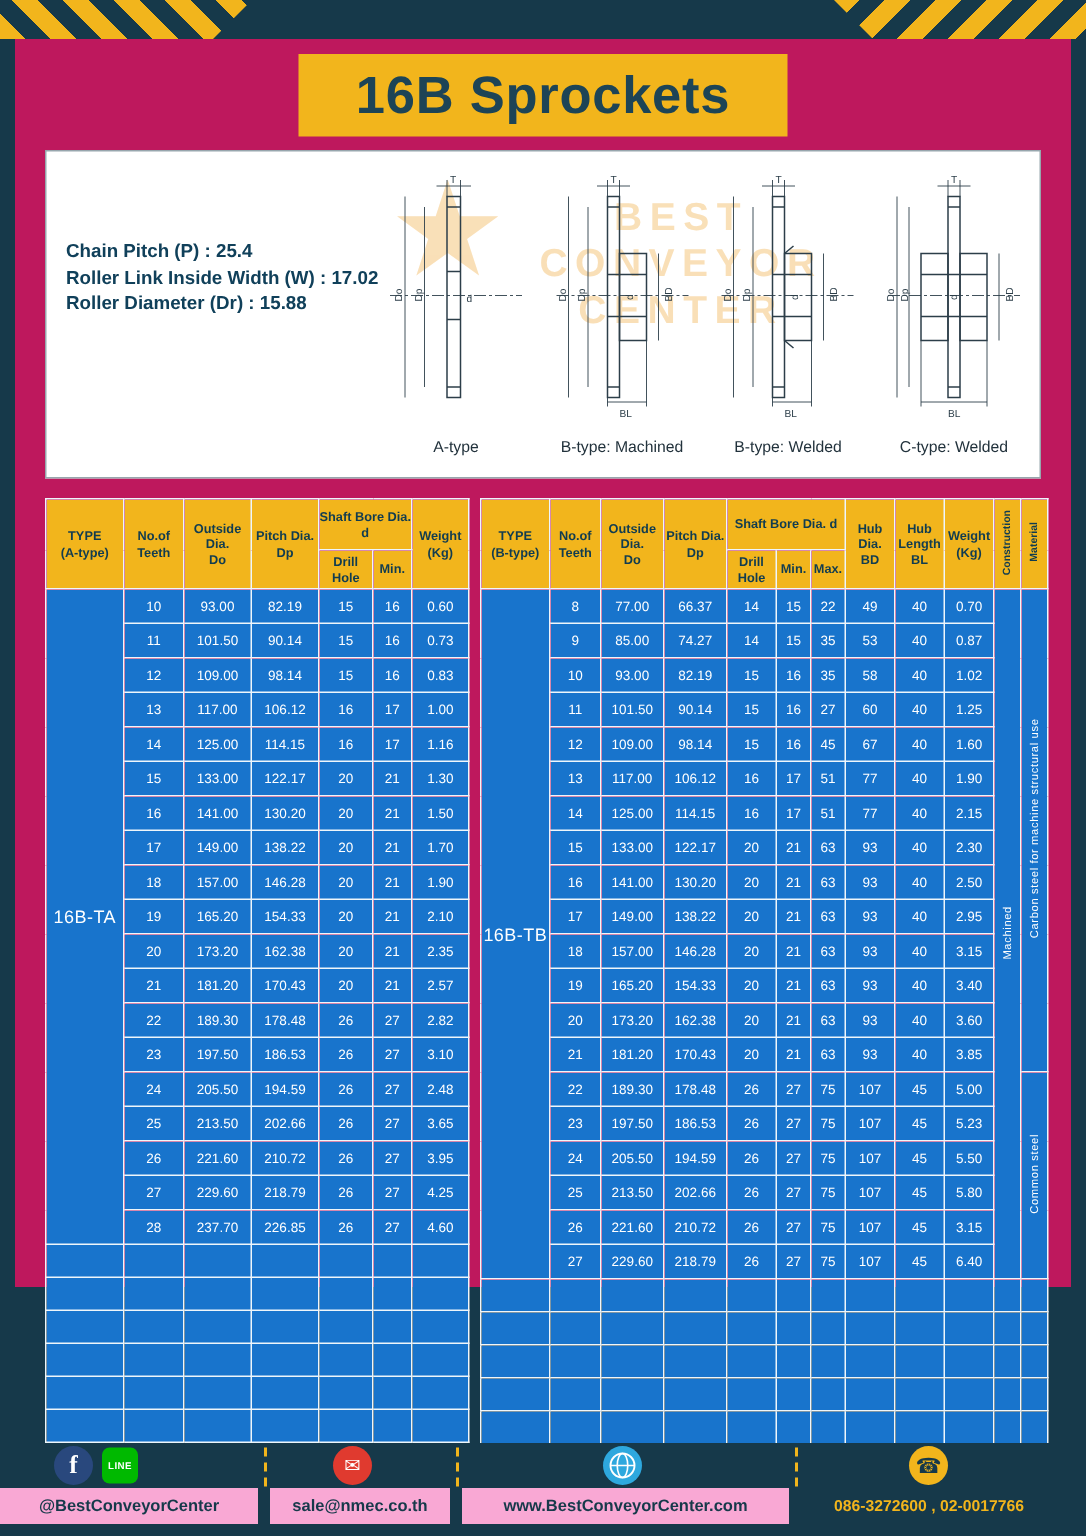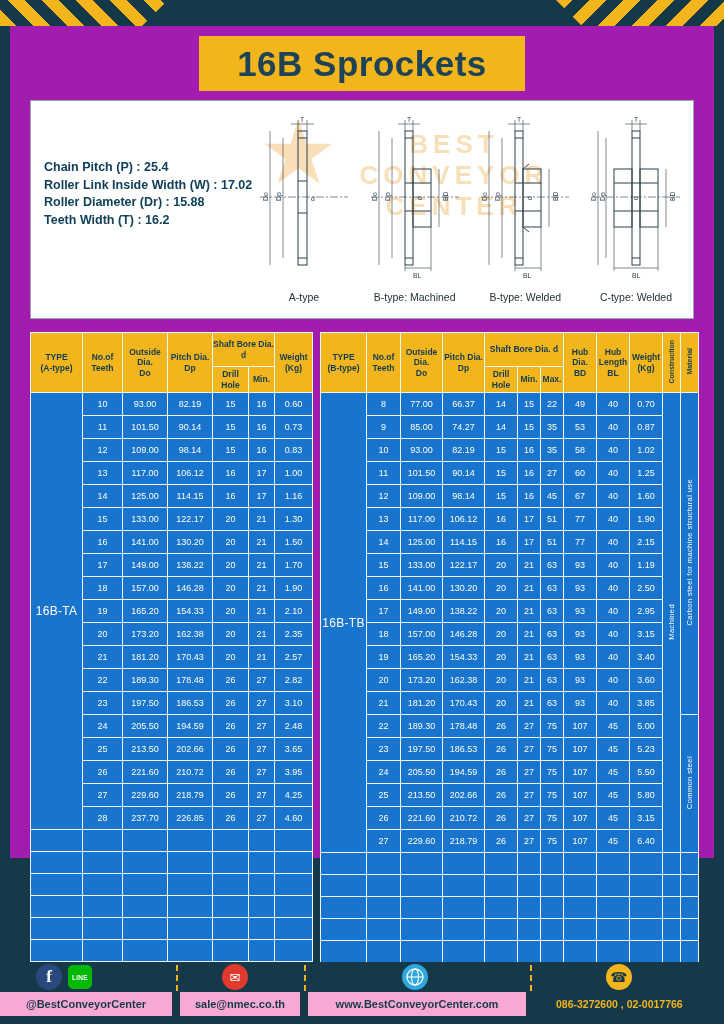--- a/index.html
+++ b/index.html
@@ -6,21 +6,21 @@
   body{
     position:relative;width:724px;height:1024px;overflow:hidden;
     background:#16394a;font-family:"Liberation Sans","DejaVu Sans",sans-serif;
   }
   
   .hazard{position:absolute;top:0;height:26px;width:168px}
   .hazard.left{left:0;background:repeating-linear-gradient(45deg,#f2b51c 0 12px,#16394a 12px 24px);clip-path:polygon(0 0,100% 0,calc(100% - 26px) 100%,0 100%)}
   .hazard.right{right:0;background:repeating-linear-gradient(135deg,#f2b51c 0 12px,#16394a 12px 24px);clip-path:polygon(0 0,100% 0,100% 100%,26px 100%)}
 
   
-  .page{position:absolute;left:10px;top:26px;width:704px;height:832px;background:#a21caf}
+  .page{position:absolute;left:10px;top:26px;width:704px;height:832px;background:#be185d}
 
   .title-banner{position:absolute;left:189px;top:10px;width:326px;height:55px;background:#f2b51c;display:flex;align-items:center;justify-content:center}
   .title-banner .t{font-size:35px;font-weight:bold;color:#1d4456;letter-spacing:.5px}
 
   
   .info-panel{position:absolute;left:20px;top:74px;width:662px;height:217px;background:#fff;border:1px solid #97a6ad;overflow:hidden}
   .specs{position:absolute;left:13px;top:58px;z-index:2;color:#10405a;font-weight:bold;font-size:12.5px;line-height:17.5px;white-space:nowrap}
   .watermark{position:absolute;left:298px;top:28px;width:250px;z-index:0;opacity:.5;color:#f4c172;text-align:center;font-weight:bold;letter-spacing:5px;font-size:26px;line-height:31px}
   .watermark .star{position:absolute;left:-70px;top:8px;font-size:88px;letter-spacing:0}
   .diagrams{position:absolute;left:222px;top:14px;width:434px;height:196px;z-index:1;display:flex;justify-content:space-between}
@@ -75,21 +75,20 @@
       <span class="star">★</span>
       <div>BEST</div>
       <div>CONVEYOR</div>
       <div>CENTER</div>
     </div>
 
     <div class="specs">
       <div>Chain Pitch (P) : 25.4</div>
       <div>Roller Link Inside Width (W) : 17.02</div>
       <div>Roller Diameter (Dr) : 15.88</div>
-      <div>Teeth Width (T) : 16.2</div>
     </div>
 
     <div class="diagrams">
 
       <div class="diagram">
         <svg class="dia" width="96" height="170" viewBox="0 0 96 170">
           <line class="cl" x1="4" y1="82" x2="92" y2="82"></line>
           <rect x="42" y="16" width="9" height="134"></rect>
           <line x1="42" y1="23" x2="51" y2="23"></line>
           <line x1="42" y1="143" x2="51" y2="143"></line>
@@ -576,21 +575,21 @@
           </tr>
           <tr>
             <td class="num-cell">15</td>
             <td class="num-cell">133.00</td>
             <td class="num-cell">122.17</td>
             <td class="num-cell">20</td>
             <td class="num-cell">21</td>
             <td class="num-cell">63</td>
             <td class="num-cell">93</td>
             <td class="num-cell">40</td>
-            <td class="num-cell">1.19</td>
+            <td class="num-cell">2.30</td>
           </tr>
           <tr>
             <td class="num-cell">16</td>
             <td class="num-cell">141.00</td>
             <td class="num-cell">130.20</td>
             <td class="num-cell">20</td>
             <td class="num-cell">21</td>
             <td class="num-cell">63</td>
             <td class="num-cell">93</td>
             <td class="num-cell">40</td>

